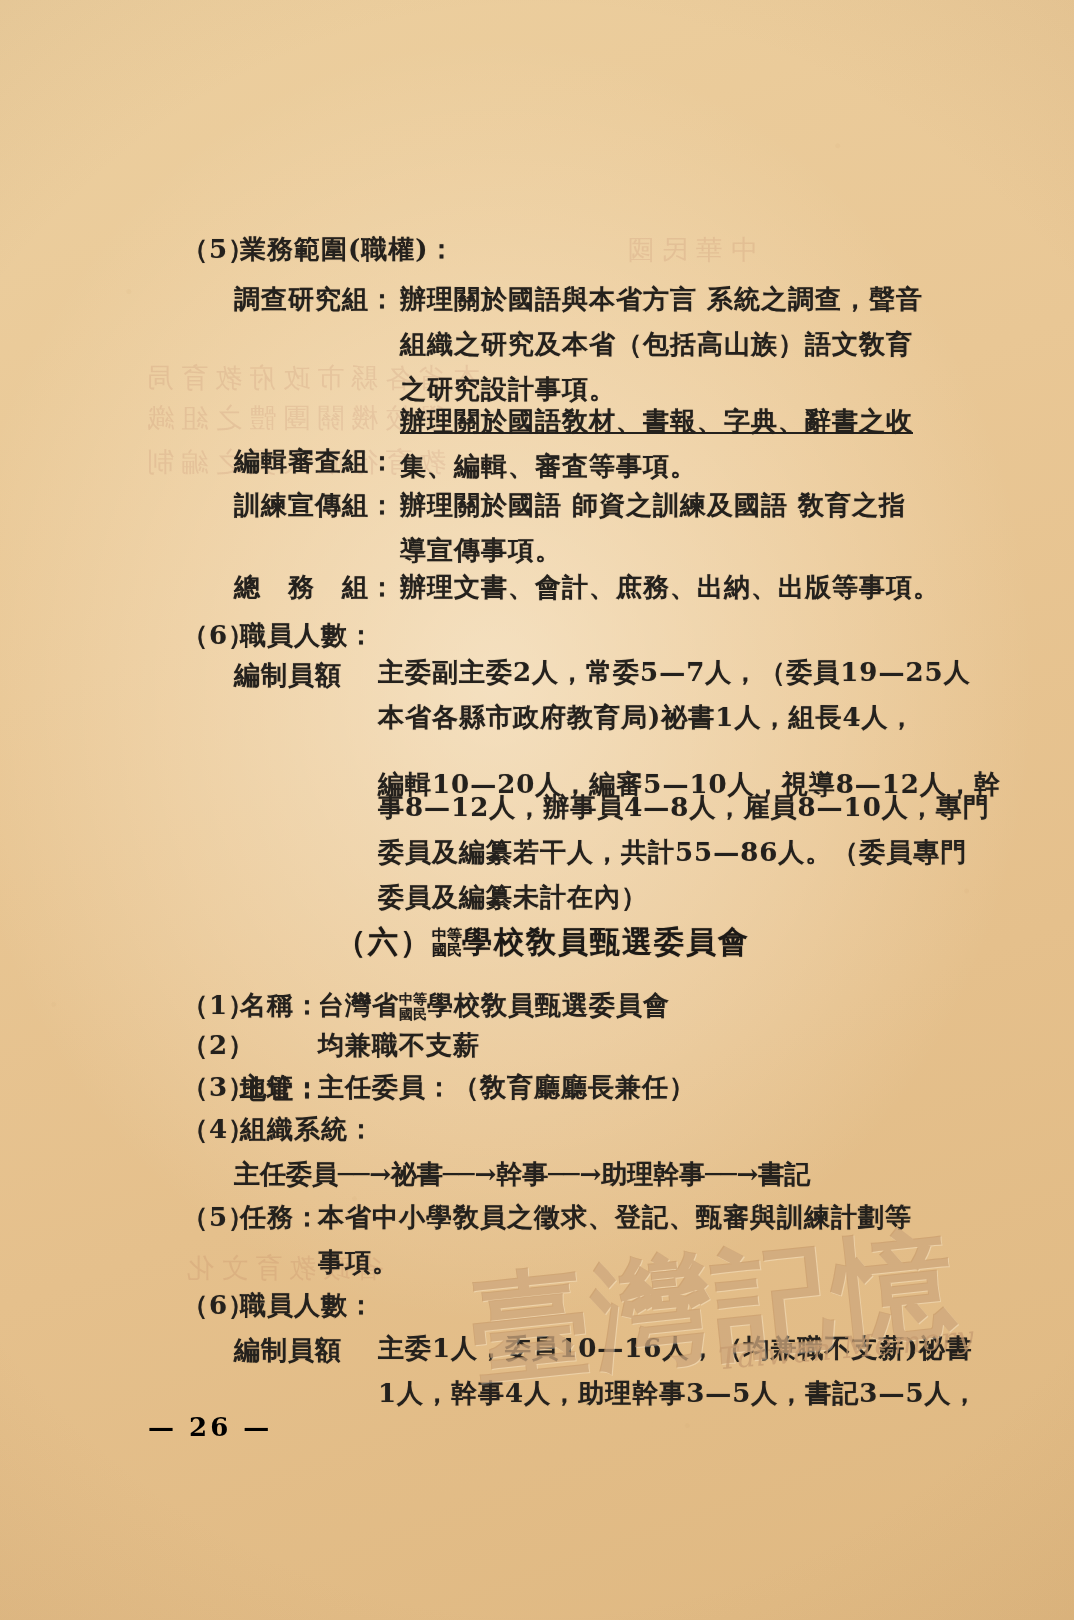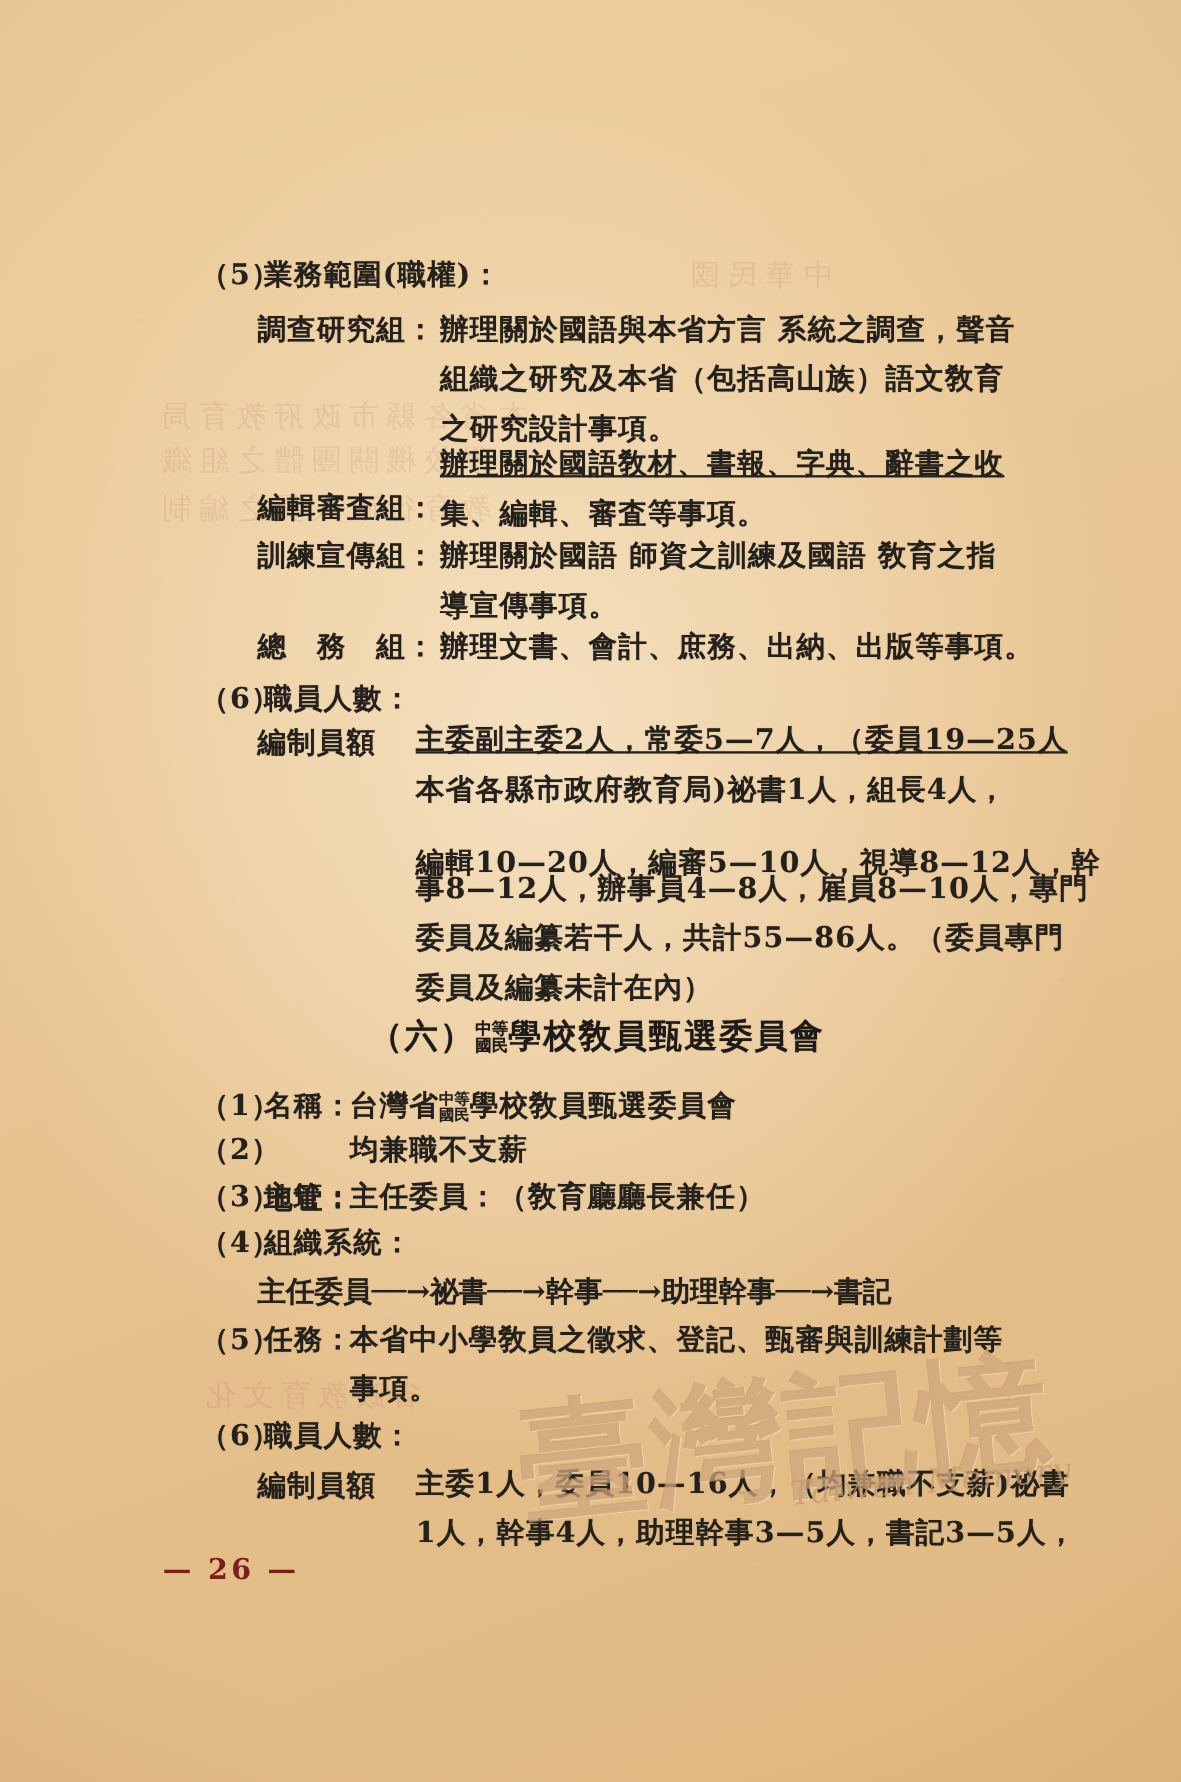--- a/index.html
+++ b/index.html
@@ -97,21 +97,21 @@
     letter-spacing: 0;
   }
   .stack-sm span { display: block; }
 
   .pagenum {
     position: absolute;
     left: 148px;
     top: 1412px;
     font-size: 26px;
     font-weight: 700;
-    color: #7f1d1d;
+    color: #000000;
     letter-spacing: 3px;
   }
 
   
   .wm-cursive {
     position: absolute;
     left: 470px;
     top: 1228px;
     font-size: 118px;
     font-family: "DejaVu Serif", serif;
@@ -178,21 +178,21 @@
   <div class="line body-line" style="left:400px; top:488px;">辦理關於國語 師資之訓練及國語 敎育之指</div>
   <div class="line body-line" style="left:400px; top:533px;">導宣傳事項。</div>
 
   <div class="line label" style="left:234px; top:570px;">總　務　組：</div>
   <div class="line body-line" style="left:400px; top:570px;">辦理文書、會計、庶務、出納、出版等事項。</div>
 
   <div class="line lv1" style="left:182px; top:618px;">（6）</div>
   <div class="line lv1" style="left:240px; top:618px;">職員人數：</div>
 
   <div class="line label" style="left:234px; top:658px;">編制員額</div>
-  <div class="line body-line" style="left:378px; top:655px;text-decoration:underline;">主委副主委2人，常委5—7人，（委員19—25人</div>
+  <div class="line body-line" style="left:378px; top:655px;">主委副主委2人，常委5—7人，（委員19—25人</div>
   <div class="line body-line" style="left:378px; top:700px;">本省各縣市政府教育局)祕書1人，組長4人，</div>
   <div class="line body-line" style="left:378px; top:767px;">編輯10—20人，編審5—10人，視導8—12人，幹</div>
   <div class="line body-line" style="left:378px; top:790px;">事8—12人，辦事員4—8人，雇員8—10人，專門</div>
   <div class="line body-line" style="left:378px; top:835px;">委員及編纂若干人，共計55—86人。（委員專門</div>
   <div class="line body-line" style="left:378px; top:880px;">委員及編纂未計在內）</div>
 
   <div class="heading" style="left:336px; top:922px;">
     <span>（六）</span><span class="stack"><span>中等</span><span>國民</span></span><span>學校敎員甄選委員會</span>
   </div>
 

